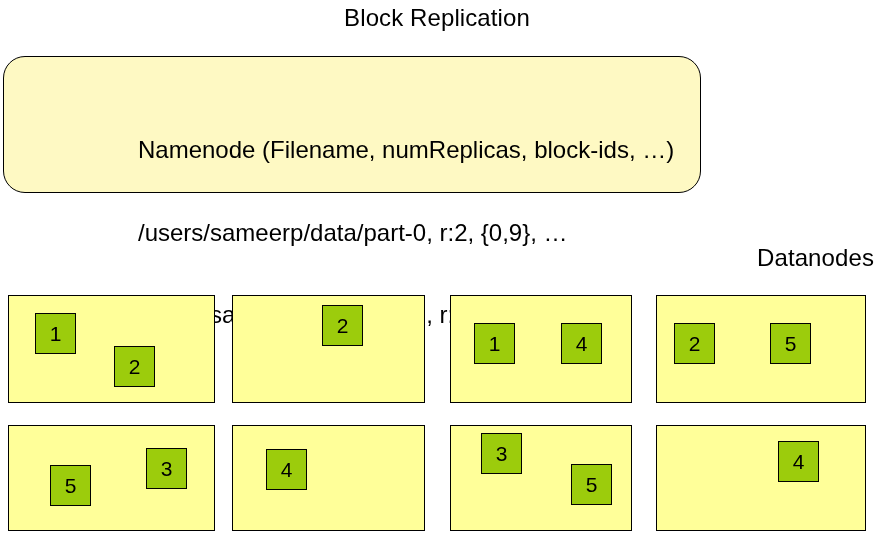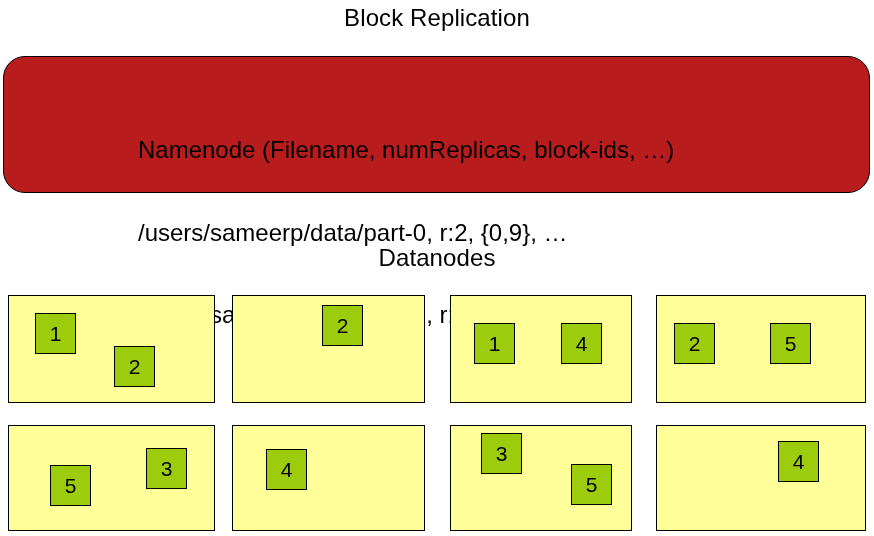--- a/index.html
+++ b/index.html
@@ -29,31 +29,31 @@
     left: 0;
     width: 874px;
     text-align: center;
     font-size: 24px;
     line-height: 28px;
     letter-spacing: 0.1px;
     color: #000000;
     white-space: nowrap;
   }
   #title-block-replication { top: 4px; }
-  #title-datanodes { top: 244px; }
+  #title-datanodes { top: 244px; text-align: right; }
 
   
   #namenode-box {
     position: absolute;
     left: 3px;
     top: 56px;
-    width: 867px;
+    width: 698px;
     height: 137px;
     box-sizing: border-box;
-    background: #b91c1c;
+    background: #fef9c3;
     border: 1.6px solid #000000;
     border-radius: 22px;
   }
   #namenode-text {
     position: absolute;
     left: 134px;
     top: 24px;
     font-size: 24px;
     line-height: 27.5px;
     white-space: pre;

